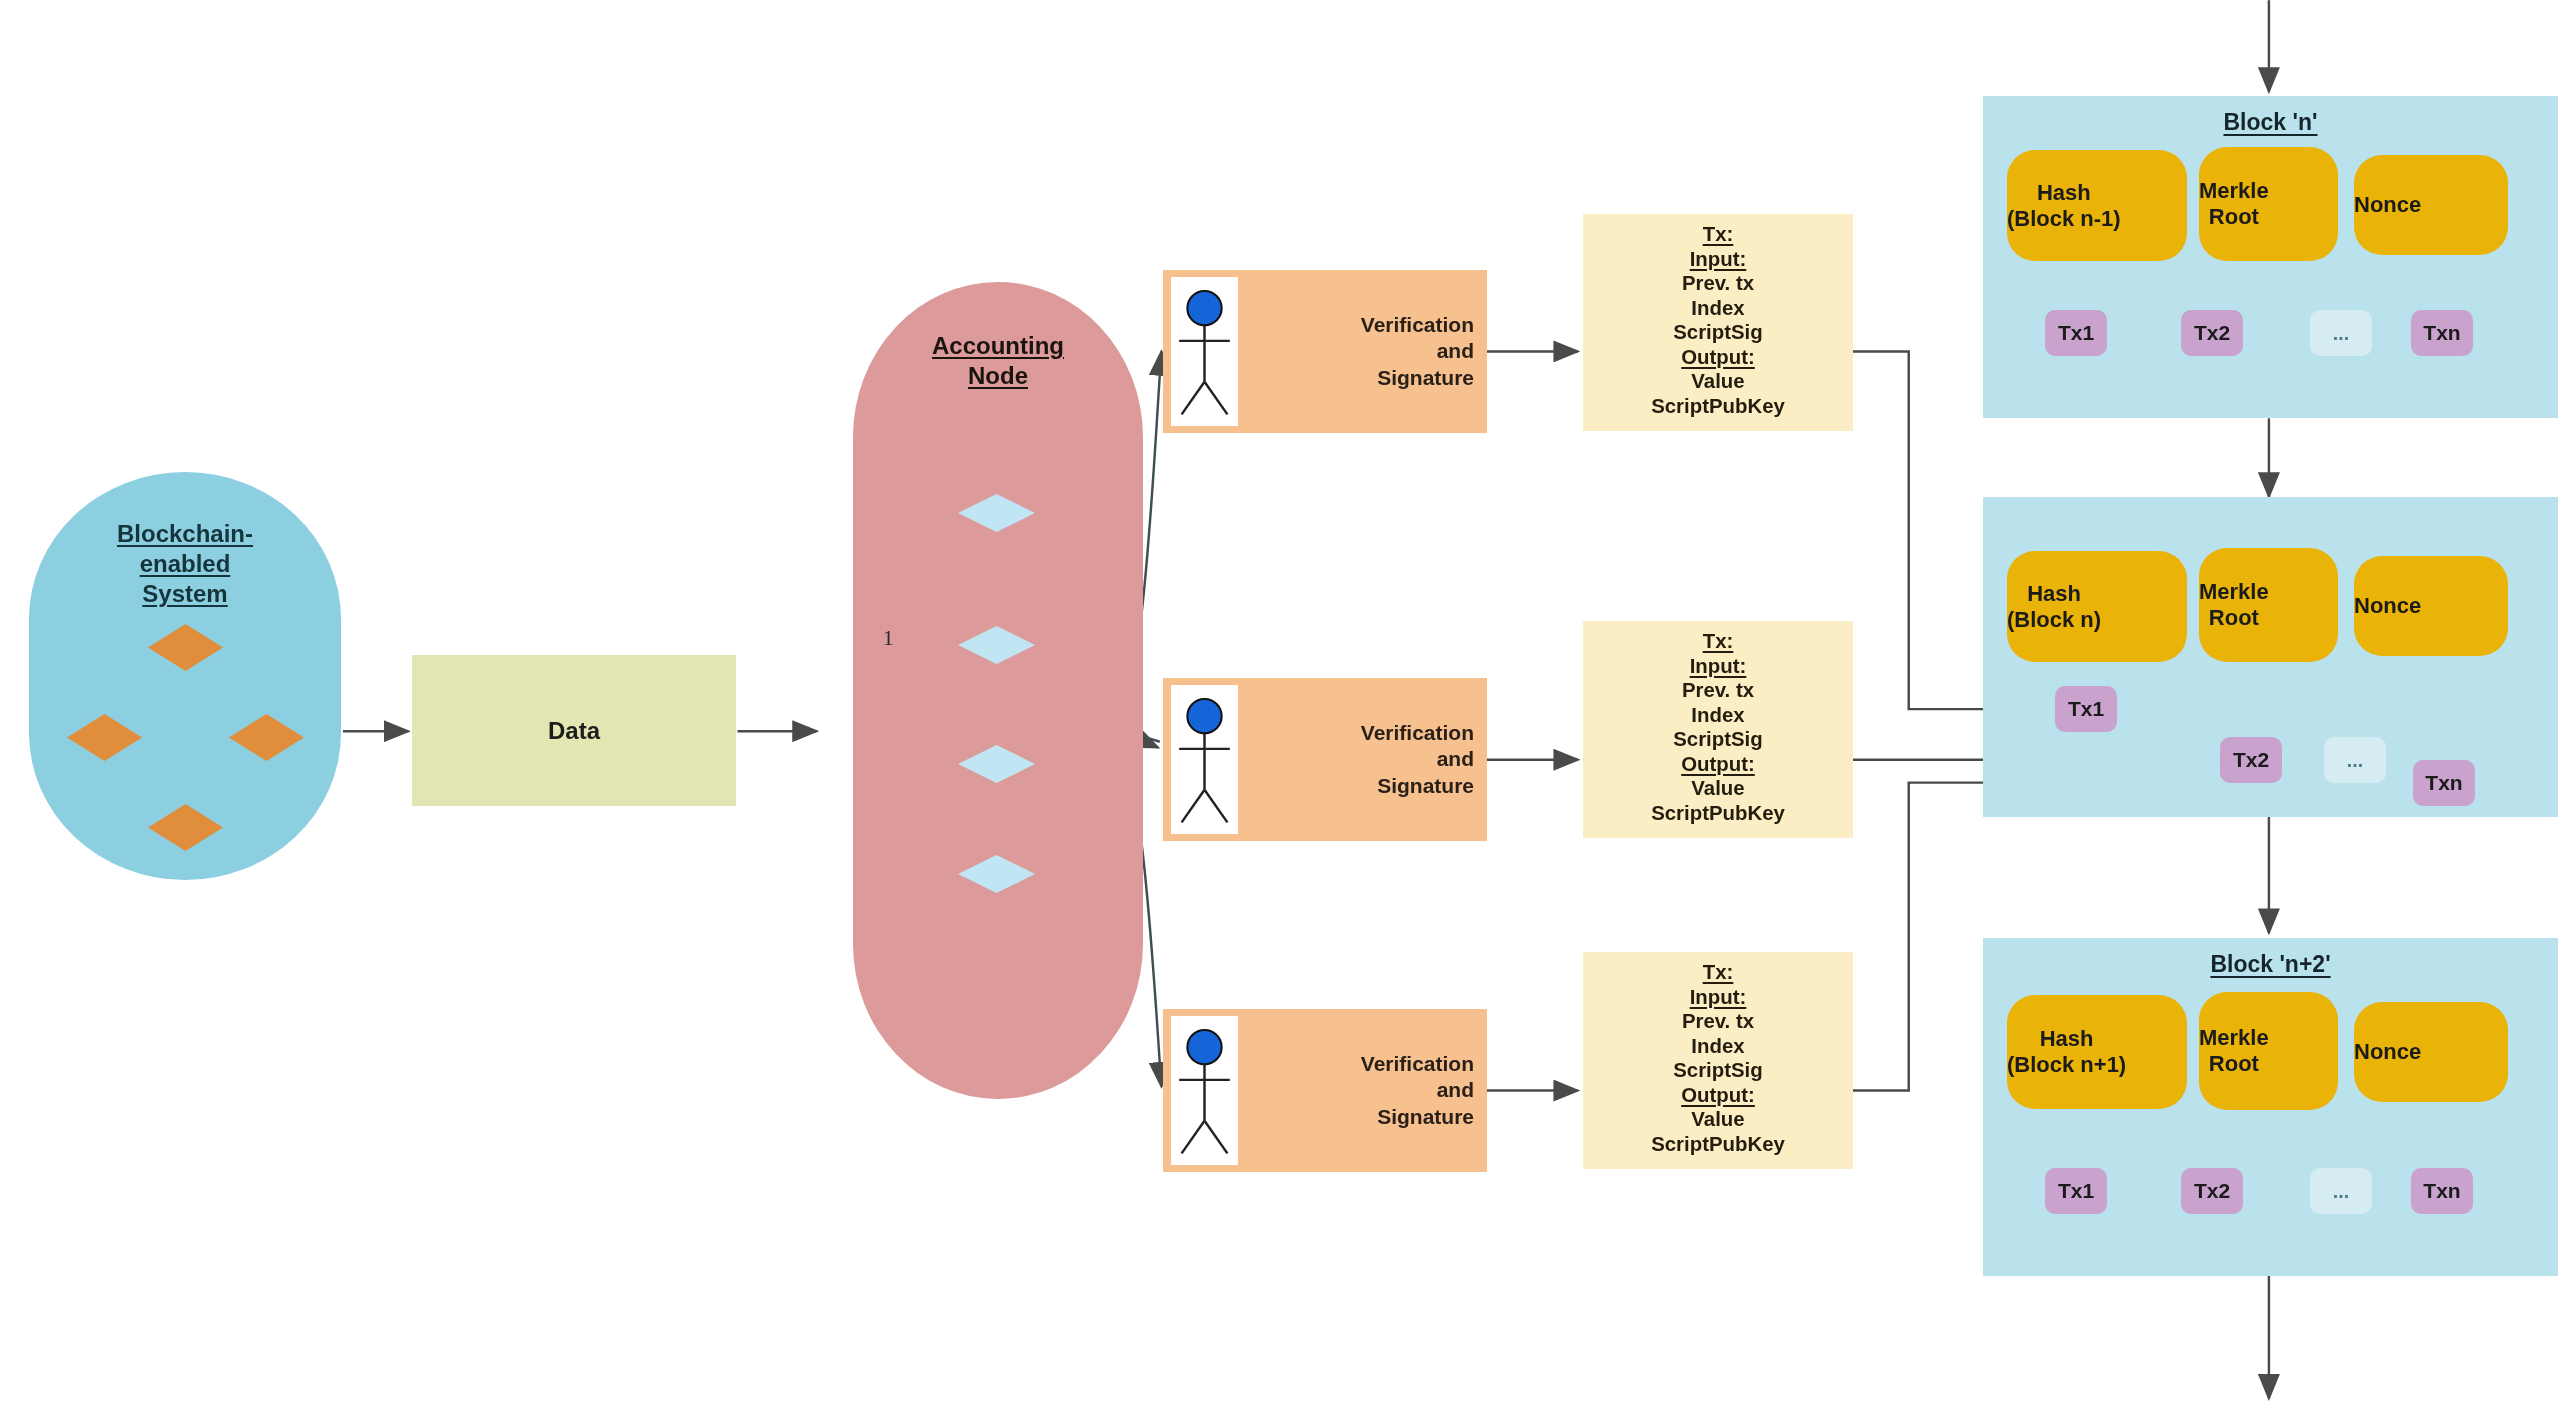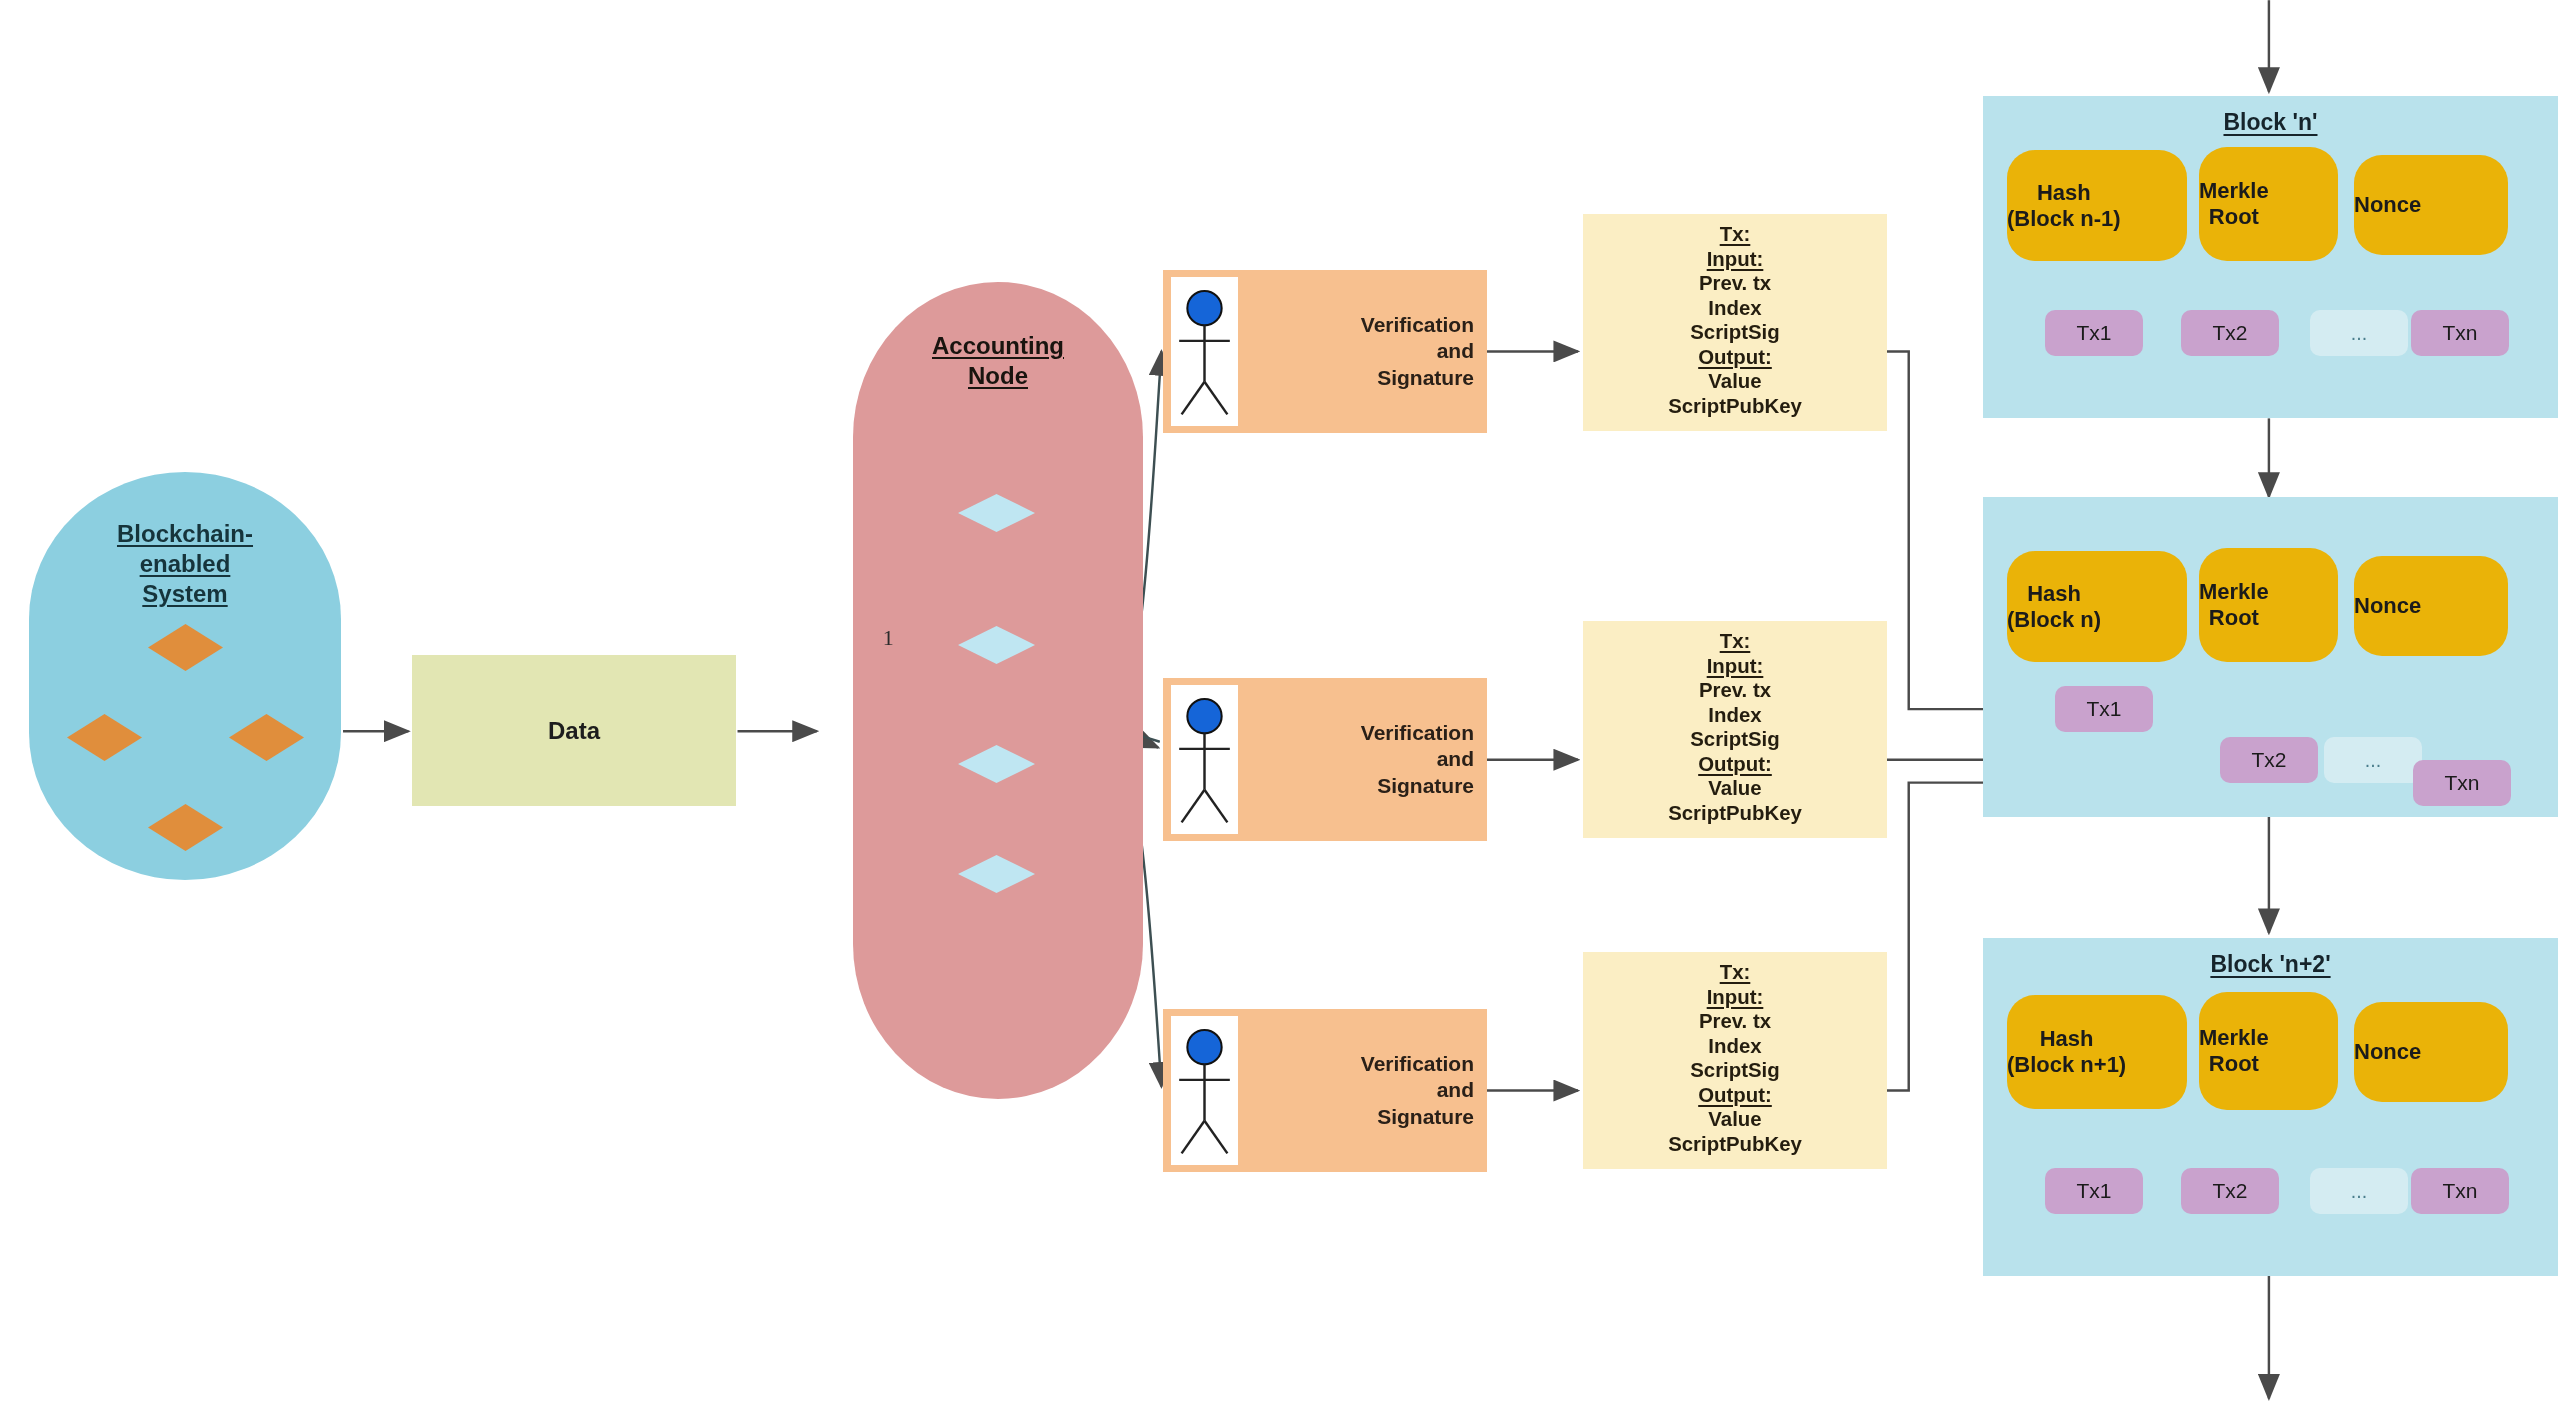--- a/index.html
+++ b/index.html
@@ -38,37 +38,37 @@
     font-family:"Liberation Serif", serif;}
 
   
   .verif{position:absolute;width:324px;height:163px;background:#f7c08f;}
   .verif .person{position:absolute;left:8.2px;top:7.4px;width:67px;height:149px;
     background:#ffffff;}
   .verif .vtext{position:absolute;right:13px;top:50%;transform:translateY(-50%);
     text-align:right;font-size:21px;font-weight:bold;color:#2a2018;line-height:1.28;margin-left:8px;}
 
   
-  .txbox{position:absolute;width:304px;background:#fbeec4;padding:8.2px 0 13px;
+  .txbox{position:absolute;width:270px;background:#fbeec4;padding:8.2px 0 13px;
     box-sizing:border-box;}
   .txbox .ln{display:block;text-align:center;font-size:20.4px;font-weight:bold;
     color:#241d0f;line-height:1.20;}
   .txbox .ul{text-decoration:underline;text-underline-offset:2.5px;}
 
   
   .block{position:absolute;width:575px;background:#b9e2ec;}
   .blk-title{position:absolute;left:0;top:13px;width:100%;text-align:center;
     font-size:23px;font-weight:bold;color:#16242b;
     text-decoration:underline;text-underline-offset:4.1px;}
   .hdr{position:absolute;background:#eab308;border-radius:28px;
     display:flex;align-items:center;text-align:center;
     font-size:22px;font-weight:bold;color:#1b1b1b;line-height:1.18;}
-  .txchip{position:absolute;width:98px;height:46px;background:#c9a2cd;
+  .txchip{position:absolute;width:62px;height:46px;background:#c9a2cd;
     border-radius:10px;display:flex;align-items:center;justify-content:center;
-    font-size:21px;font-weight:normal;color:#1b1b1b;}
+    font-size:21px;font-weight:bold;color:#1b1b1b;}
   .txchip.ellipsis{background:#d4ecf2;color:#4a7d8c;font-size:19.6px;}
 </style>
 </head>
 <body>
 
 <div class="stage">
 
   <svg class="edges" viewBox="0 0 3154 1732">
     <defs>
       <marker id="ah" markerWidth="11" markerHeight="9" refX="10" refY="4.5" orient="auto">

